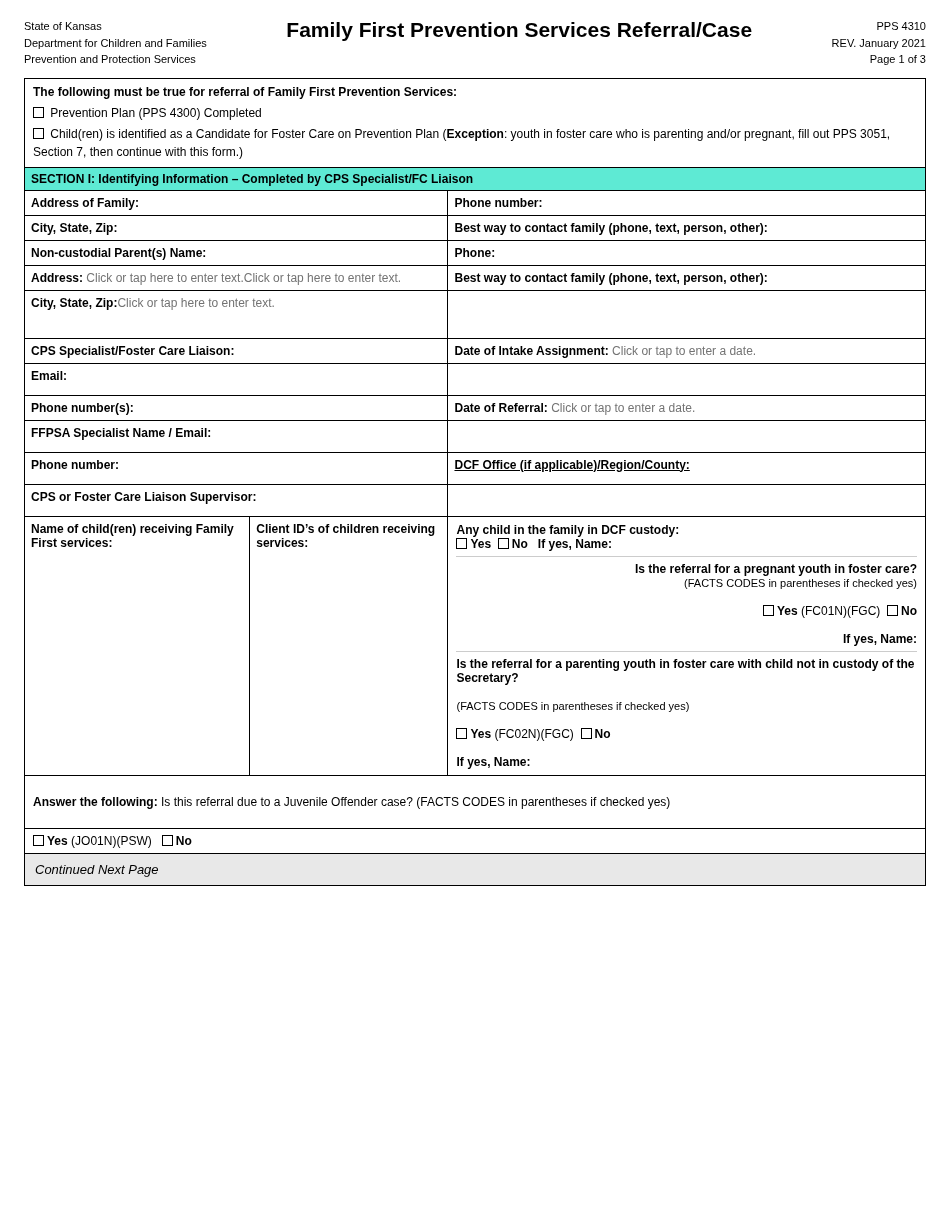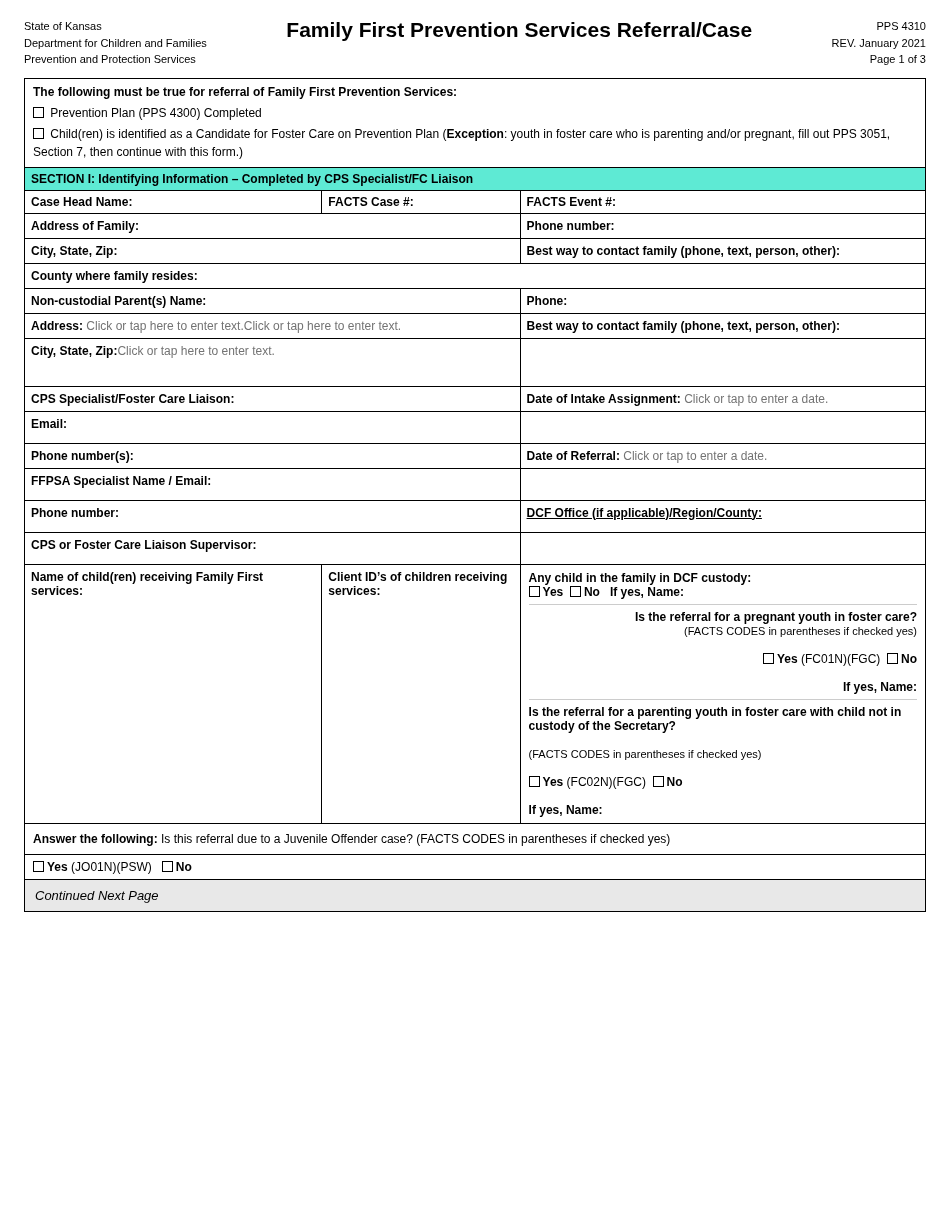--- a/index.html
+++ b/index.html
@@ -103,55 +103,39 @@
         <span class="checkbox-symbol"></span>
         <span> Child(ren) is identified as a Candidate for Foster Care on Prevention Plan (</span><span style="font-weight:bold;">Exception</span><span>: youth in foster care who is parenting and/or pregnant, fill out PPS 3051, Section 7, then continue with this form.)</span>
       </div>
     </td>
   </tr>
 
   <tr>
     <td colspan="3" class="section-header">SECTION I: Identifying Information – Completed by CPS Specialist/FC Liaison</td>
   </tr>
 
-  <tr>
-    <td style="width:33%; border:1px solid #000; padding:4px 6px;">
-      <span class="bold">Case Head Name:</span>
-    </td>
-    <td style="width:22%; border:1px solid #000; padding:4px 6px;">
-      <span class="bold">FACTS Case #:</span>
-    </td>
-    <td style="width:45%; border:1px solid #000; padding:4px 6px;">
-      <span class="bold">FACTS Event #:</span>
-    </td>
-  </tr>
 
   <tr>
     <td colspan="2" style="border:1px solid #000; padding:5px 6px;">
       <span class="bold">Address of Family:</span>
     </td>
     <td style="border:1px solid #000; padding:5px 6px;">
       <span class="bold">Phone number:</span>
     </td>
   </tr>
 
   <tr>
     <td colspan="2" style="border:1px solid #000; padding:5px 6px;">
       <span class="bold">City, State, Zip:</span>
     </td>
     <td style="border:1px solid #000; padding:5px 6px;">
       <span class="bold">Best way to contact family (phone, text, person, other):</span>
     </td>
   </tr>
 
-  <tr>
-    <td colspan="3" style="border:1px solid #000; padding:5px 6px;">
-      <span class="bold">County where family resides:</span>
-    </td>
-  </tr>
 
   <tr>
     <td colspan="2" style="border:1px solid #000; padding:5px 6px;">
       <span class="bold">Non-custodial Parent(s) Name:</span>
     </td>
     <td style="border:1px solid #000; padding:5px 6px;">
       <span class="bold">Phone:</span>
     </td>
   </tr>
 
@@ -257,21 +241,21 @@
         <span class="checkbox-symbol"></span><span class="bold">Yes</span>
         <span>(FC02N)(FGC)</span>
         &nbsp;<span class="checkbox-symbol"></span><span class="bold">No</span><br>
         <br>
         <span class="bold">If yes, Name:</span>
       </div>
     </td>
   </tr>
 
   <tr>
-    <td colspan="3" style="border:1px solid #000; padding:8px 8px;">
+    <td colspan="3" style="border:1px solid #000; padding:19px 8px;">
       <span class="bold">Answer the following:</span>
       <span>Is this referral due to a Juvenile Offender case? (FACTS CODES in parentheses if checked yes)</span>
     </td>
   </tr>
 
   <tr>
     <td colspan="3" style="border:1px solid #000; padding:5px 8px;">
       <span class="checkbox-symbol"></span><span class="bold">Yes</span>
       <span>(JO01N)(PSW)</span>
       &nbsp;&nbsp;<span class="checkbox-symbol"></span><span class="bold">No</span>

